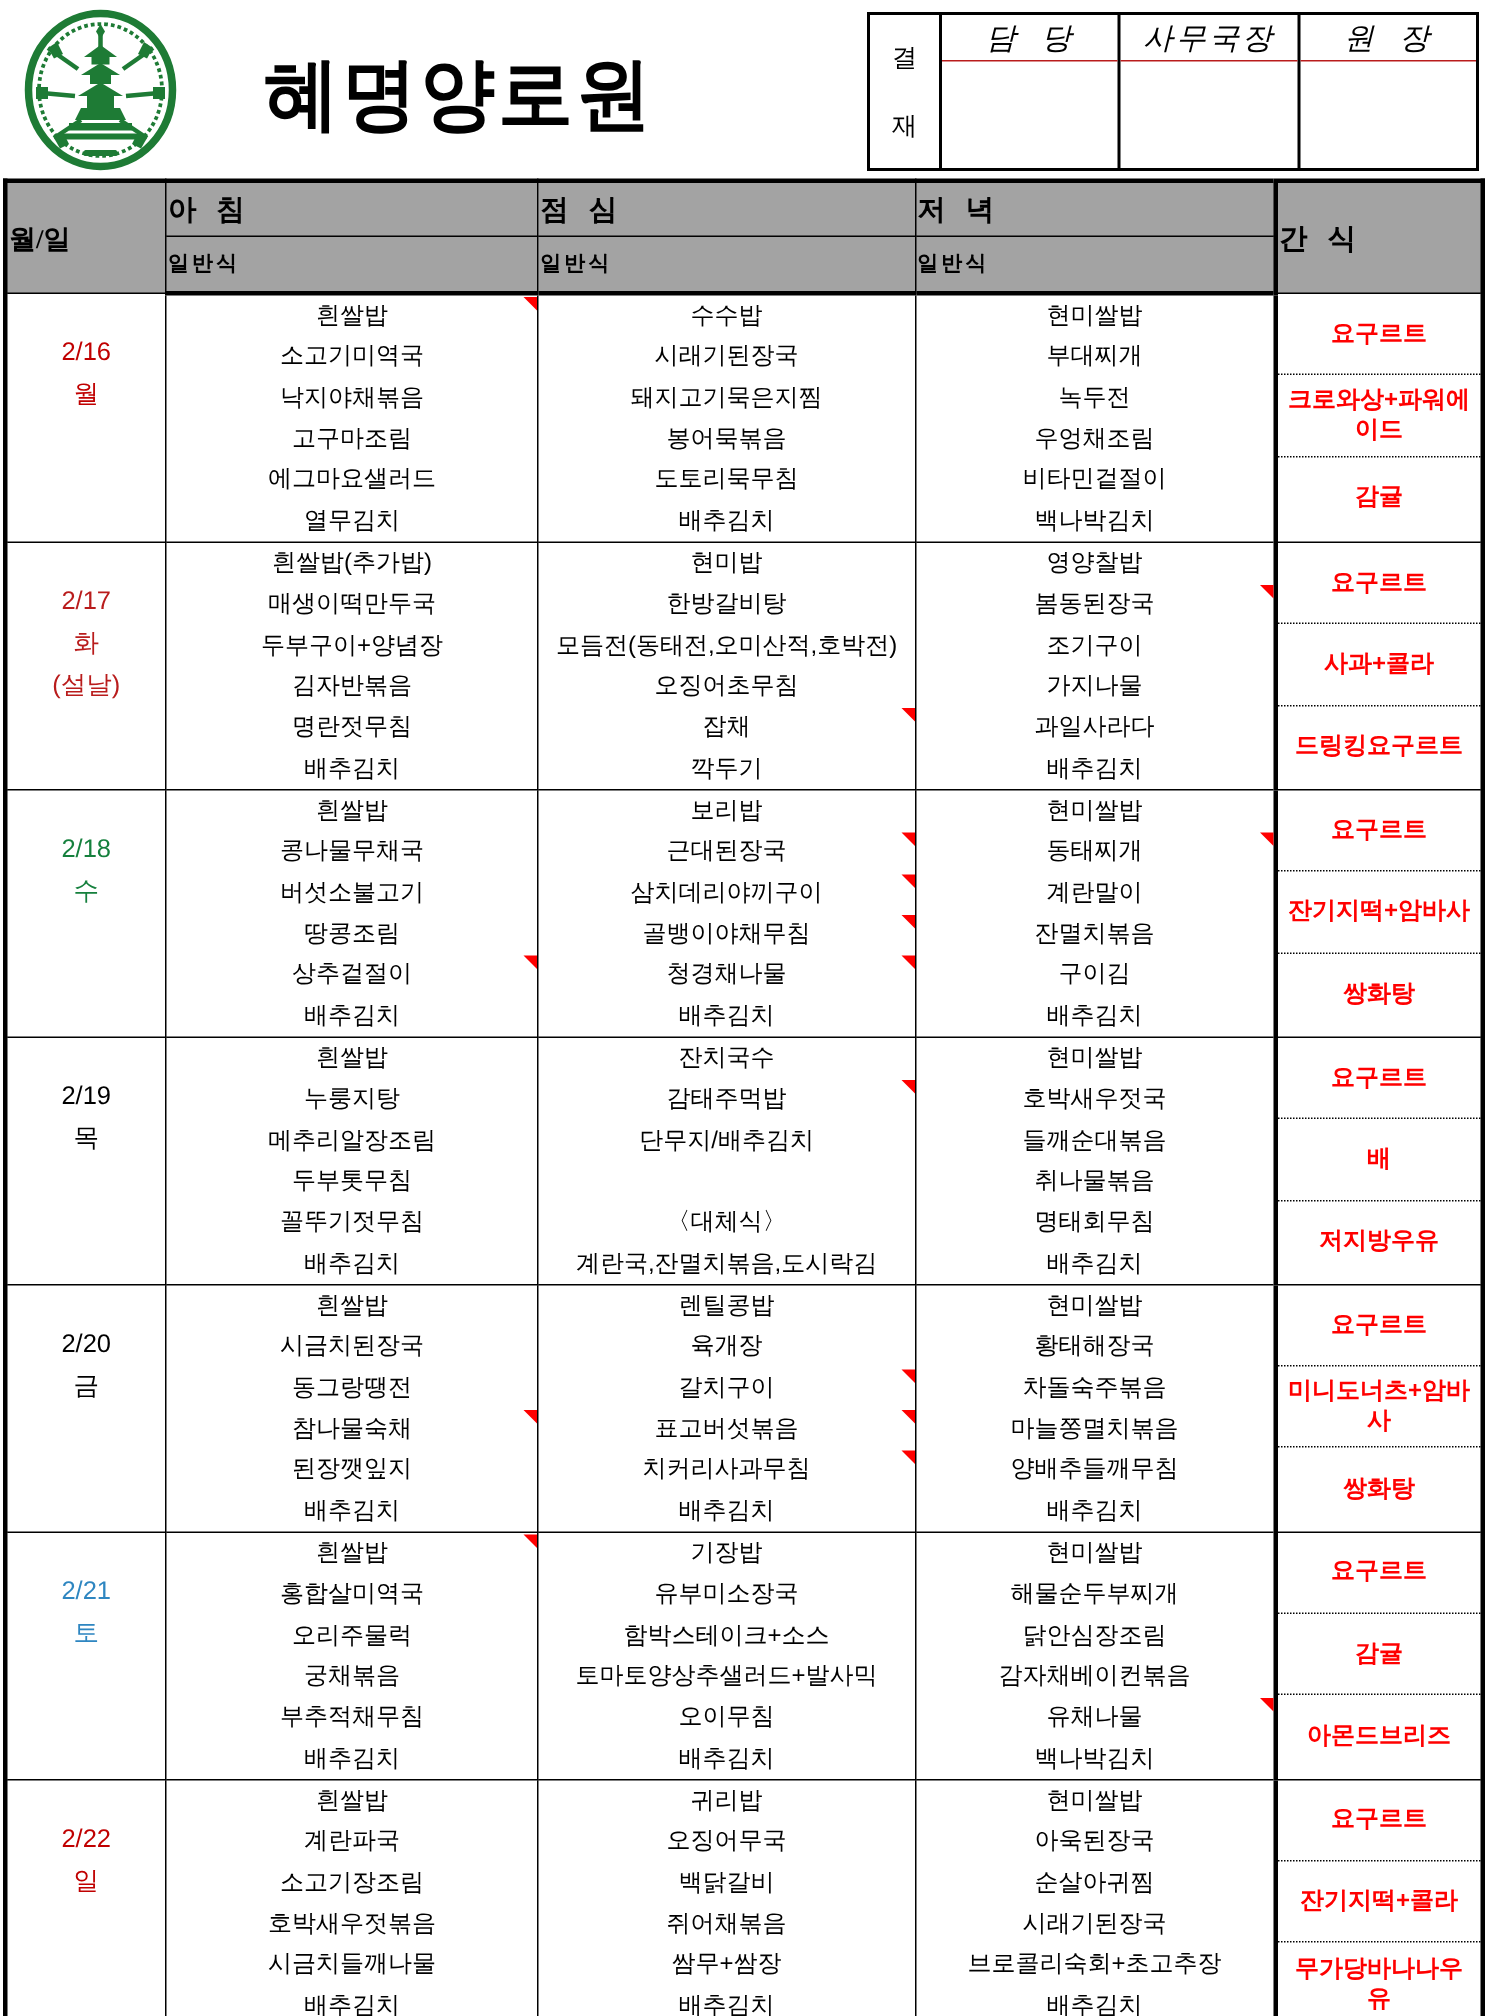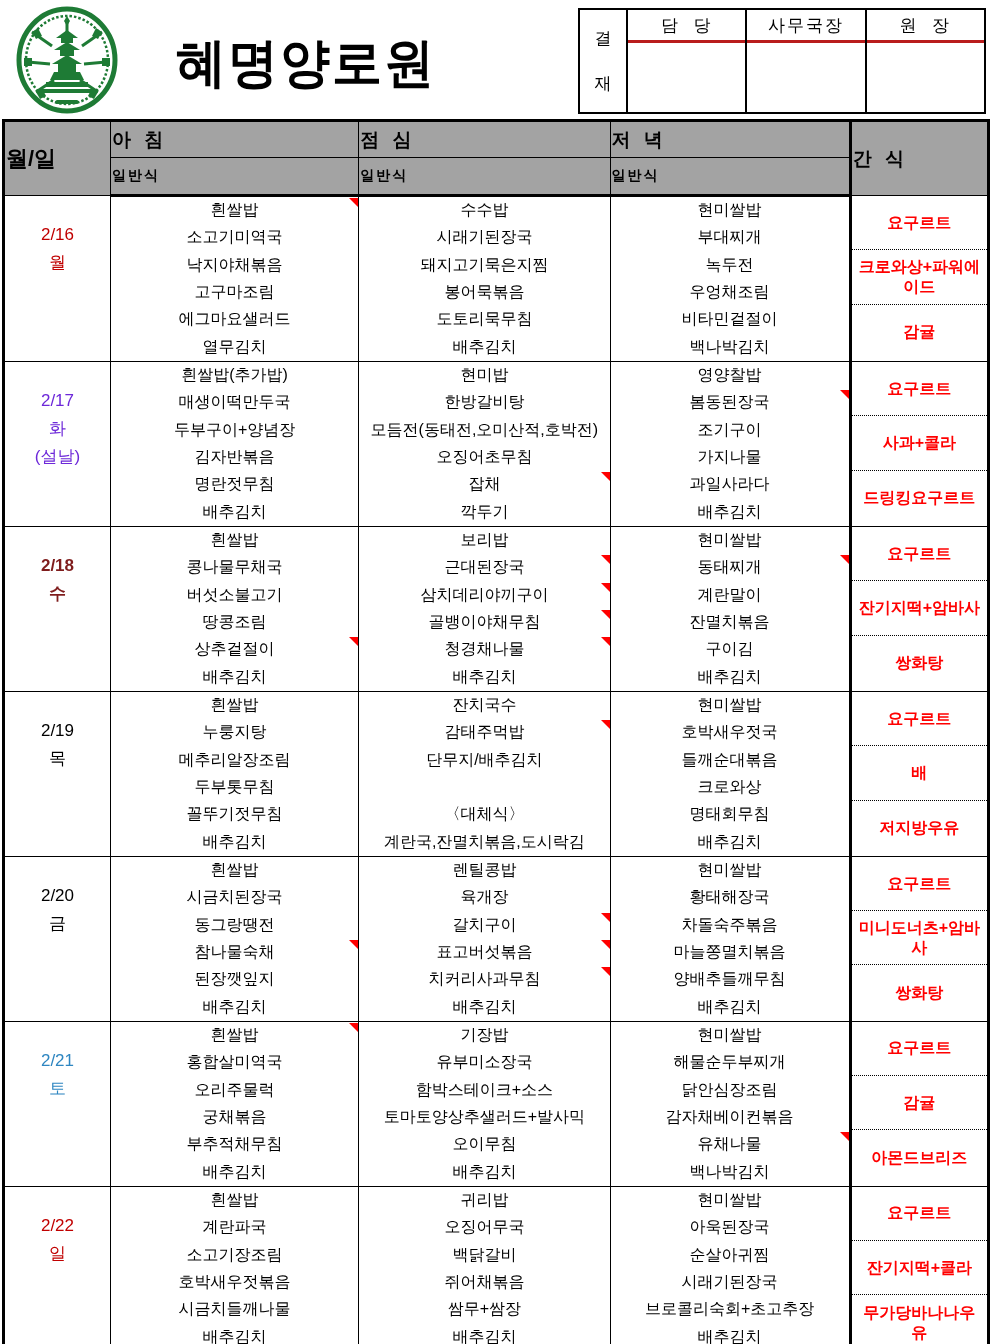--- a/index.html
+++ b/index.html
@@ -11,22 +11,22 @@
   .page-title{position:absolute;left:176px;top:28px;font-size:50px;font-weight:900;letter-spacing:2px;
               transform:scaleY(1.06);transform-origin:top left;white-space:nowrap;}
 
   
   .approval{position:absolute;left:578px;top:8px;width:408px;height:106px;border:2px solid #000;
             display:flex;box-sizing:border-box;background:#fff;}
   .approval .stamp-col{width:46px;border-right:2px solid #000;display:flex;flex-direction:column;
             justify-content:space-around;align-items:center;font-size:17px;padding:6px 0;}
   .approval .sign-col{flex:1;border-right:2px solid #000;display:flex;flex-direction:column;}
   .approval .sign-col:last-child{border-right:none;}
-  .approval .sign-head{height:30px;border-bottom:3px solid #b91c1c;display:flex;align-items:center;
-            justify-content:center;font-size:17px;letter-spacing:2px;white-space:pre;}
+  .approval .sign-head{height:30px;border-bottom:1px solid #b91c1c;display:flex;align-items:center;
+            justify-content:center;font-size:20px;letter-spacing:2px;white-space:pre;font-style:italic;}
   .approval .sign-space{flex:1;}
 
   
   table.menu{border-collapse:collapse;width:988px;margin-left:2px;table-layout:fixed;}
   table.menu,table.menu th,table.menu td{border:1px solid #000;}
   table.menu{border:3px solid #000;}
   th.col-date{width:106px;}
   th.col-b{width:246px;} th.col-l{width:249px;} th.col-d{width:238px;}
   th.col-s{width:137px;margin-left:40px;}
   tr.hdr-top th{height:33px;font-size:19px;font-weight:700;letter-spacing:4px;}
@@ -115,21 +115,21 @@
 <table class="menu">
   <colgroup>
     <col style="width:106px">
       <col style="width:246px">
       <col style="width:249px">
       <col style="width:238px">
       <col style="width:137px">
   </colgroup>
   <thead>
     <tr class="hdr-top">
-      <th class="col-date span-2" rowspan="2" style="letter-spacing:0;font-size:22px;">월/일</th>
+      <th class="col-date span-2" rowspan="2" style="letter-spacing:0;font-size:18px;font-family:Liberation Serif, serif;">월/일</th>
       <th class="col-b">아 침</th>
       <th class="col-l">점 심</th>
       <th class="col-d">저 녁</th>
       <th class="col-s span-2" rowspan="2">간 식</th>
     </tr>
     <tr class="hdr-sub">
       <th>일반식</th>
       <th>일반식</th>
       <th>일반식</th>
     </tr>
@@ -202,21 +202,21 @@
             <span>백나박김치</span>
           </div>
         </td>
     <td class="snack-cell snack-left">
           <div class="snack-sub">요구르트</div>
           <div class="snack-sub">크로와상+파워에이드</div>
           <div class="snack-sub">감귤</div>
         </td>
   </tr>
       <tr class="day-row">
-    <td class="date-cell" style="color: #6d28d9;">
+    <td class="date-cell" style="color: #b91c1c;">
       <div class="date-line">2/17</div>
       <div class="date-line">화</div>
       <div class="date-line">(설날)</div>
     </td>
     <td class="meal-cell">
           <div class="menu-line">
             <span>흰쌀밥(추가밥)</span>
           </div>
           <div class="menu-line">
             <span>매생이떡만두국</span>
@@ -276,21 +276,21 @@
             <span>배추김치</span>
           </div>
         </td>
     <td class="snack-cell snack-left">
           <div class="snack-sub">요구르트</div>
           <div class="snack-sub">사과+콜라</div>
           <div class="snack-sub">드링킹요구르트</div>
         </td>
   </tr>
       <tr class="day-row">
-    <td class="date-cell" style="color: #7f1d1d; font-weight: bold;">
+    <td class="date-cell" style="color: #15803d;">
       <div class="date-line">2/18</div>
       <div class="date-line">수</div>
 
     </td>
     <td class="meal-cell">
           <div class="menu-line">
             <span>흰쌀밥</span>
           </div>
           <div class="menu-line">
             <span>콩나물무채국</span>
@@ -411,21 +411,21 @@
           <div class="menu-line">
             <span>현미쌀밥</span>
           </div>
           <div class="menu-line">
             <span>호박새우젓국</span>
           </div>
           <div class="menu-line">
             <span>들깨순대볶음</span>
           </div>
           <div class="menu-line">
-            <span>크로와상</span>
+            <span>취나물볶음</span>
           </div>
           <div class="menu-line">
             <span>명태회무침</span>
           </div>
           <div class="menu-line">
             <span>배추김치</span>
           </div>
         </td>
     <td class="snack-cell snack-left">
           <div class="snack-sub">요구르트</div>

